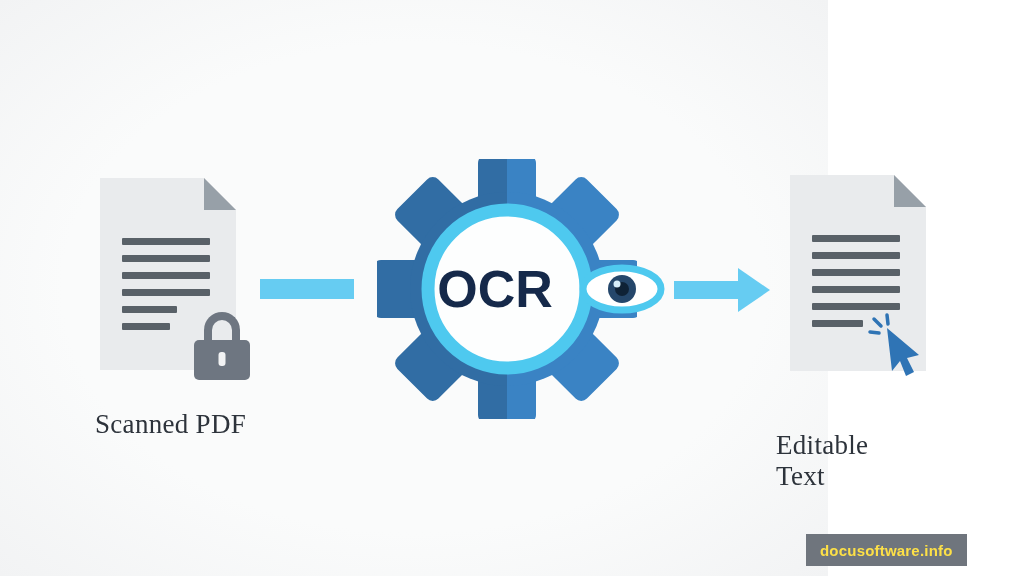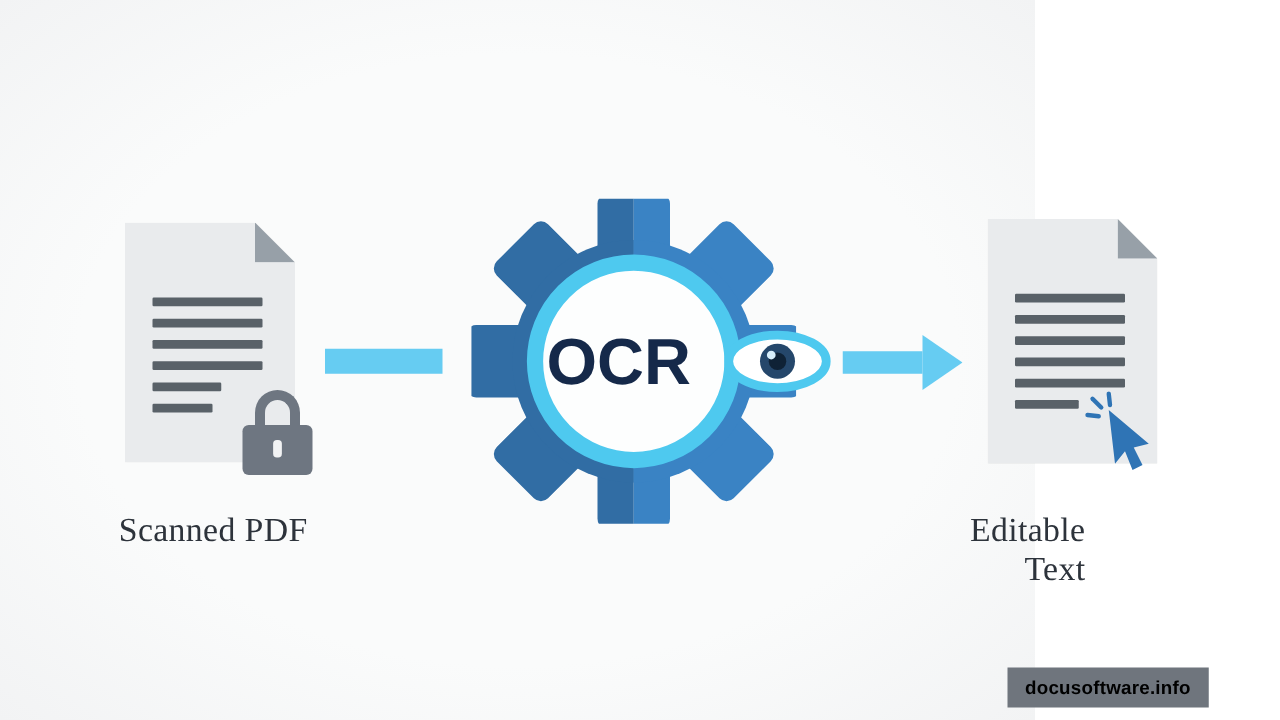--- a/index.html
+++ b/index.html
@@ -52,29 +52,29 @@
 
   
   .gear { position:absolute; left:377px; top:157px; width:260px; height:264px; }
   .eye  { position:absolute; left:575px; top:261px; width:94px; height:56px; }
 
   
   .node-label {
     position:absolute; font-size:27px; color:#2d333b; letter-spacing:.3px;font-family:Liberation Serif, serif;
   }
   .label-left  { left:95px;  top:409px; }
-  .label-right { left:776px; top:409px;text-align:right; }
+  .label-right { left:776px; top:430px; }
 
   
   .cursor { position:absolute; right:2px; bottom:-8px; width:56px; height:66px; }
 
   
   .watermark {
     position:absolute; left:806px; top:534px; height:32px; padding:0 14px;
-    background:#6f757d; color:#000000; font-weight:bold; font-size:15px;
+    background:#6f757d; color:#fde047; font-weight:bold; font-size:15px;
     display:flex; align-items:center; justify-content:center; letter-spacing:.2px;
   }
 </style>
 </head>
 <body>
 
 <div class="canvas">
 
   <div class="doc doc-left">
     <div class="sheet"></div>

